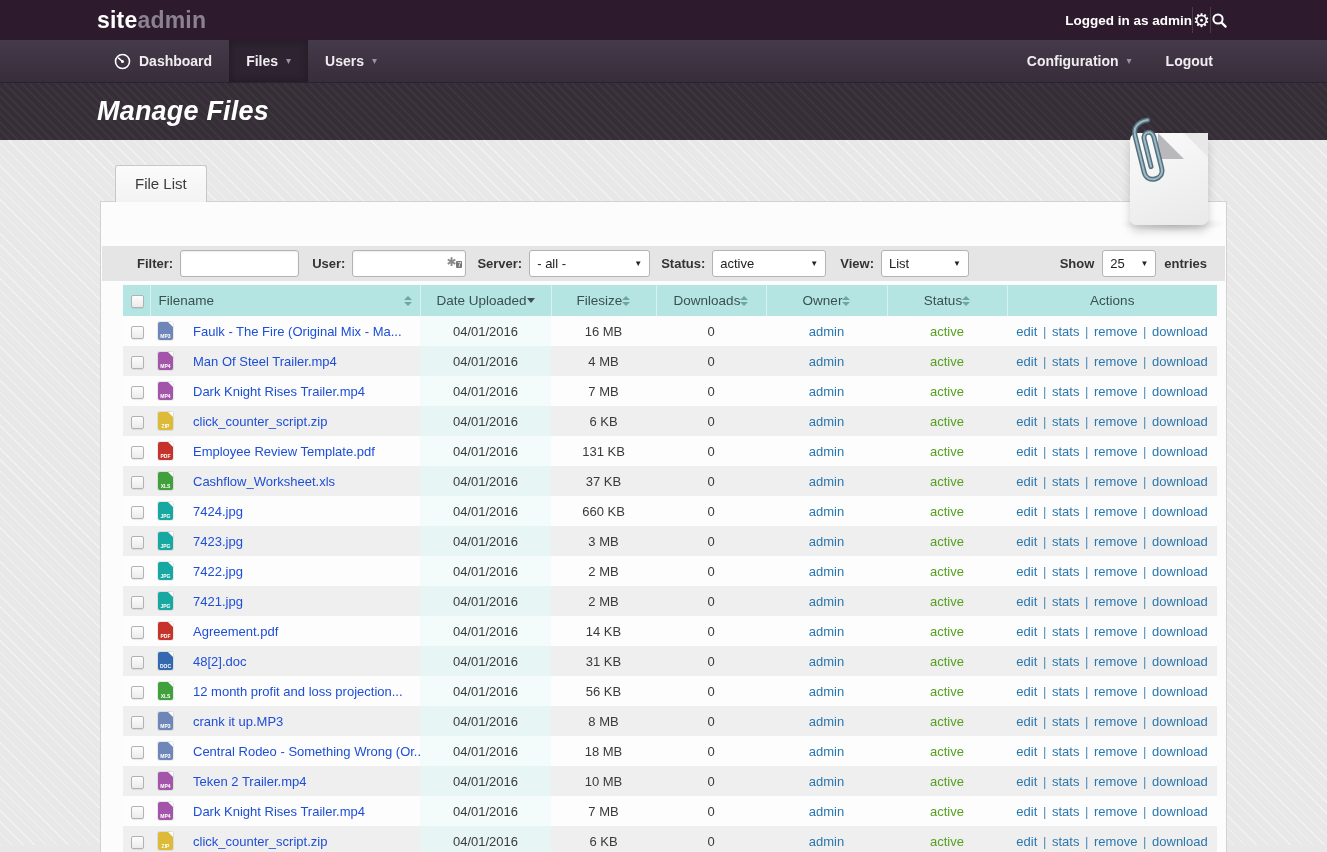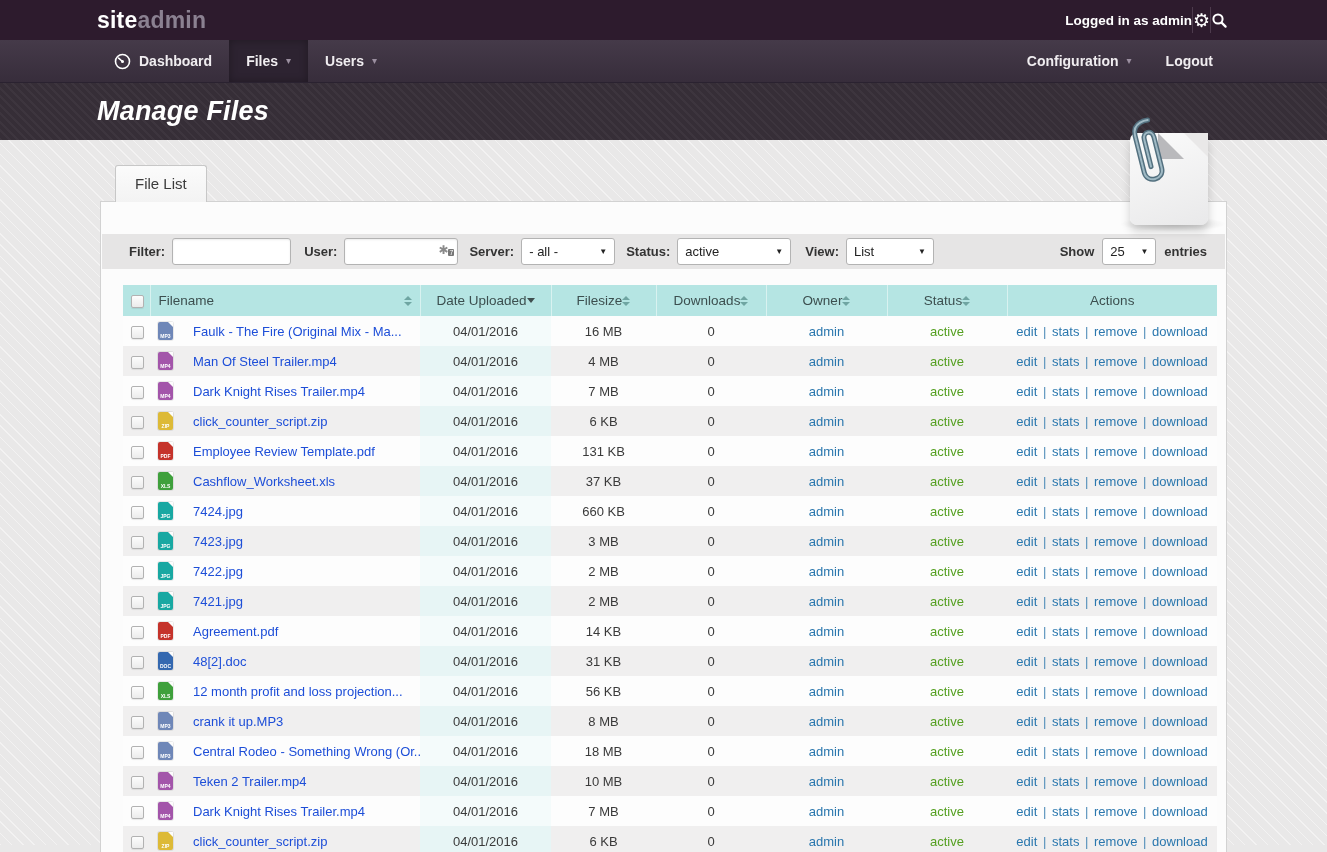--- a/index.html
+++ b/index.html
@@ -30,21 +30,21 @@
   .page-title { margin-left:97px; color:#fff; font-size:27px; font-weight:bold; letter-spacing:.2px; }
 
   
   .content { position:relative; height:705px; background:#e9e8e8; background-image:repeating-linear-gradient(45deg, rgba(255,255,255,.45) 0 1px, transparent 1px 8px); }
 
   .tab { position:absolute; left:115px; top:25px; height:37px; line-height:35px; padding:0 19px; background:linear-gradient(#fbfbfb,#f3f3f3); border:1px solid #c7c7c7; border-bottom:none; border-radius:3px 3px 0 0; color:#3b3b3b; font-size:15px; z-index:3; cursor:pointer; }
 
   .panel { position:absolute; left:100px; top:61px; width:1127px; height:680px; background:#fcfcfc; border:1px solid #d2d2d2; z-index:2; }
 
   
-  .filter-bar { position:absolute; left:1px; right:1px; top:32px; height:35px; background:#e6e5e5; display:flex; align-items:center; padding-left:27px; padding-right:18px; }
+  .filter-bar { position:absolute; left:1px; right:1px; top:44px; height:35px; background:#e6e5e5; display:flex; align-items:center; padding-left:35px; padding-right:18px; }
   .flabel-txt { font-size:13px; font-weight:bold; color:#333; }
   .tinput { height:27px; border:1px solid #b3b3b3; border-radius:3px; background:#fff; box-shadow:inset 0 1px 2px rgba(0,0,0,.08); padding:0 6px; font-size:13px; font-family:inherit; outline:none; }
   .inputwrap { position:relative; display:inline-block; }
   .ac-icon { position:absolute; right:4px; top:6px; color:#8a8a8a; font-size:12px; line-height:1; }
   .ac-icon small { font-size:7px; background:#777; color:#fff; padding:0 1px; border-radius:1px; vertical-align:bottom; }
   .select { height:27px; background:#fff; border:1px solid #b3b3b3; border-radius:3px; display:inline-flex; align-items:center; justify-content:space-between; padding:0 7px; font-size:13px; color:#222; cursor:pointer; }
   .sel-caret { font-size:8px; color:#222; margin-left:6px; }
 
   
   .ftable { position:absolute; left:22px; top:83px; width:1094px; border-collapse:collapse; table-layout:fixed; }
@@ -158,21 +158,21 @@
 
     <div class="filter-bar">
       <span class="flabel-txt">Filter:</span>
       <input class="tinput" style="width: 119px; margin-left: 7px;">
       <span class="flabel-txt" style="margin-left:13px;">User:</span>
       <span class="inputwrap" style="margin-left:7px;">
         <input class="tinput" style="width: 114px;">
         <span class="ac-icon">✱<small>7</small></span>
       </span>
       <span class="flabel-txt" style="margin-left:11px;">Server:</span>
-      <div class="select" style="width:94px;margin-left:7px;">
+      <div class="select" style="width:121px;margin-left:7px;">
         <span>- all -</span>
         <span class="sel-caret">▼</span>
       </div>
       <span class="flabel-txt" style="margin-left:11px;">Status:</span>
       <div class="select" style="width:114px;margin-left:7px;">
         <span>active</span>
         <span class="sel-caret">▼</span>
       </div>
       <span class="flabel-txt" style="margin-left:14px;">View:</span>
       <div class="select" style="width:88px;margin-left:7px;">

